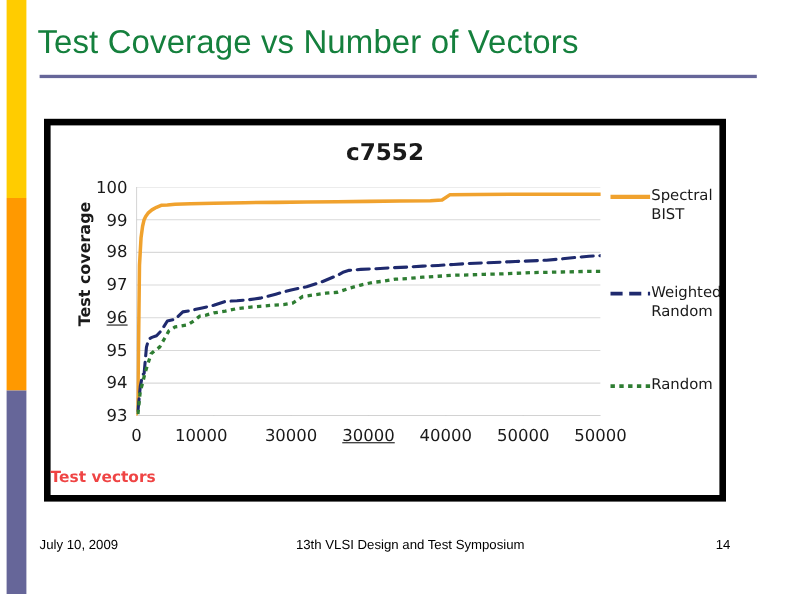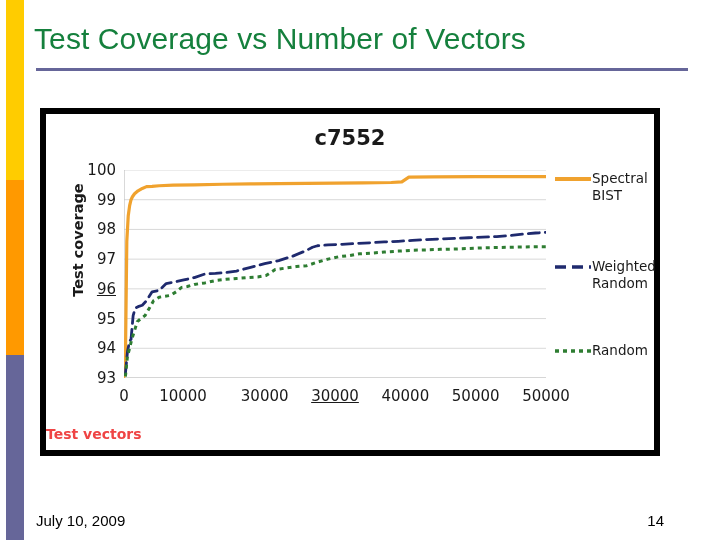--- a/index.html
+++ b/index.html
@@ -152,24 +152,24 @@
     line-height: 17px;
     color: #1a1a1a;
     font-family: "DejaVu Sans", sans-serif;
     white-space: pre-line;
   }
 
   
   #slide-footer {
     position: absolute;
     left: 36px;
-    top: 512px;
+    top: 488px;
     width: 652px;
     height: 16px;
-    font-size: 15px;
+    font-size: 12px;
     color: #000000;
   }
   #footer-date   { position: absolute; left: 0;   top: 0; }
   #footer-center { position: absolute; left: 233px; top: 0; }
   #footer-page   { position: absolute; right: 24px; top: 0; }
 </style>
 </head>
 <body>
 
 <div id="side-rail">
@@ -253,14 +253,15 @@
             <line x1="1" y1="8" x2="37" y2="8" stroke="#2E7D32" stroke-width="3.4" stroke-dasharray="4,4" stroke-linecap="butt"></line>
           </svg>
         </span>
         <span class="legend-text">Random</span>
       </div>
     </div>
 </div>
 
 <div id="slide-footer">
   <span id="footer-date">July 10, 2009</span>
+  <span id="footer-center">13th VLSI Design and Test Symposium</span>
   <span id="footer-page">14</span>
 </div>
 
 </body></html>

